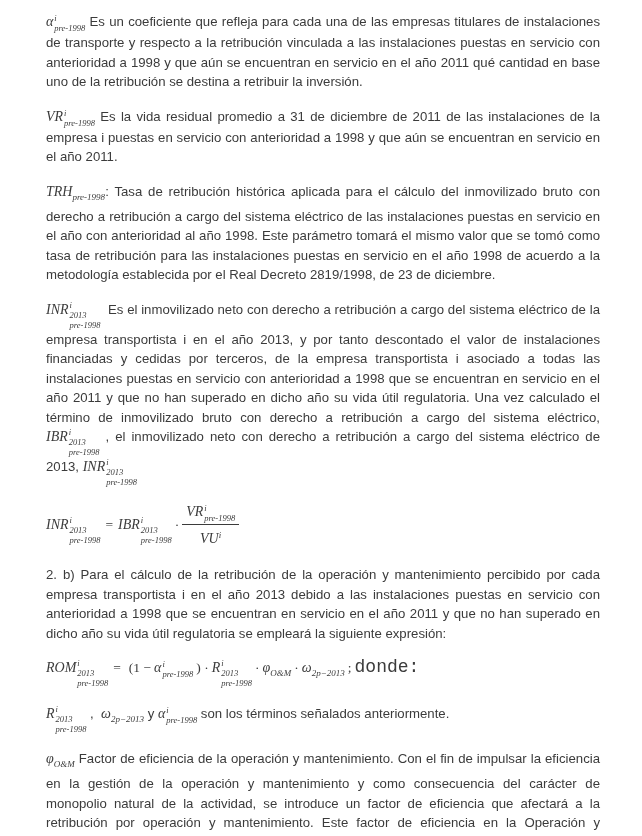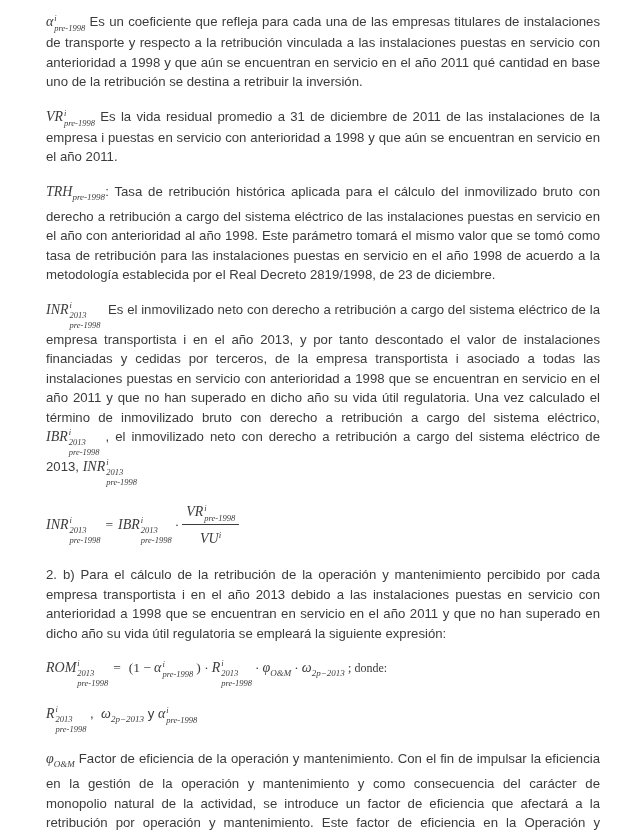--- a/index.html
+++ b/index.html
@@ -18,21 +18,21 @@
   .mb{font-size:14px;}
   .math sup,.math sub{font-size:9px;font-style:italic;}
   .mstack{display:inline-flex;flex-direction:column;align-items:flex-start;
           font-size:8.5px;line-height:10px;margin-left:1px;}
   .mstack.s2{vertical-align:5px;}
   .mstack.s3{vertical-align:6px;}
   .mrow{display:block;}
   .formula{margin:10px 0 16px 0;white-space:nowrap;}
   .mop{font-family:"Liberation Serif",serif;font-style:normal;font-size:13.5px;margin:0 5px;}
   .mop.tight{margin:0 3px;}
-  .sans{font-family:Liberation Serif, serif;font-size:12px;}
+  .sans{font-family:Liberation Mono, monospace;font-size:18px;}
   .frac{display:inline-block;text-align:center;vertical-align:middle;}
   .frac .num{display:block;border-bottom:1px solid currentColor;padding:0 4px 1px 4px;}
   .frac .den{display:block;padding-top:1px;}
 </style>
 </head>
 <body style="color: rgb(59, 59, 59); background: rgb(255, 255, 255);">
 
 <p class="para"><span class="math"><span class="mb">α</span><span class="mstack s2">
         <span class="mrow">i</span>
         <span class="mrow">pre-1998</span>
@@ -87,15 +87,15 @@
         <span class="mrow">pre-1998</span>
       </span></span><span class="mop tight">·</span><span class="math"><span class="mb">φ</span><sub>O&amp;M</sub></span><span class="mop tight">·</span><span class="math"><span class="mb">ω</span><sub>2p−2013</sub></span><span class="mop tight">;</span><span class="sans">donde:</span></div>
 
 <p class="para"><span class="math"><span class="mb">R</span><span class="mstack s3">
         <span class="mrow">i</span>
         <span class="mrow">2013</span>
         <span class="mrow">pre-1998</span>
       </span></span><span class="txt"> ,  </span><span class="math"><span class="mb">ω</span><sub>2p−2013</sub></span><span class="txt"> y </span><span class="math"><span class="mb">α</span><span class="mstack s2">
         <span class="mrow">i</span>
         <span class="mrow">pre-1998</span>
-      </span></span></p>
+      </span></span><span class="txt"> son los términos señalados anteriormente.</span></p>
 
 <p class="para last"><span class="math"><span class="mb">φ</span><sub>O&amp;M</sub></span><span class="txt"> Factor de eficiencia de la operación y mantenimiento. Con el fin de impulsar la eficiencia en la gestión de la operación y mantenimiento y como consecuencia del carácter de monopolio natural de la actividad, se introduce un factor de eficiencia que afectará a la retribución por operación y mantenimiento. Este factor de eficiencia en la Operación y Mantenimiento tomará un valor de 0,97.</span></p>
 
 </body></html>

